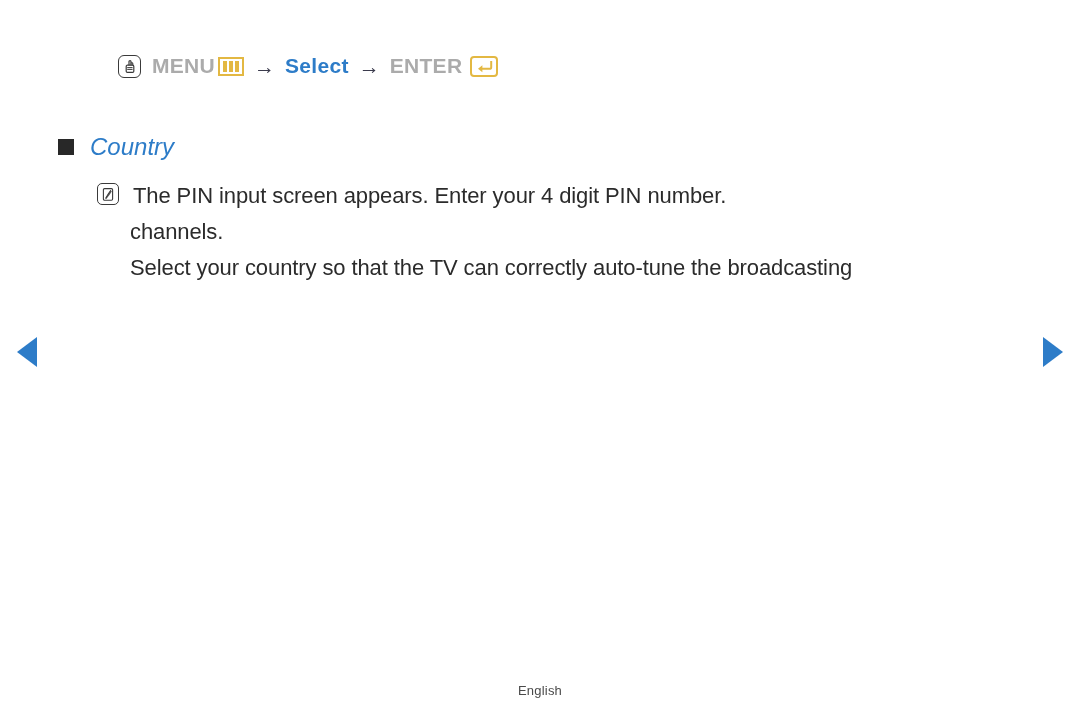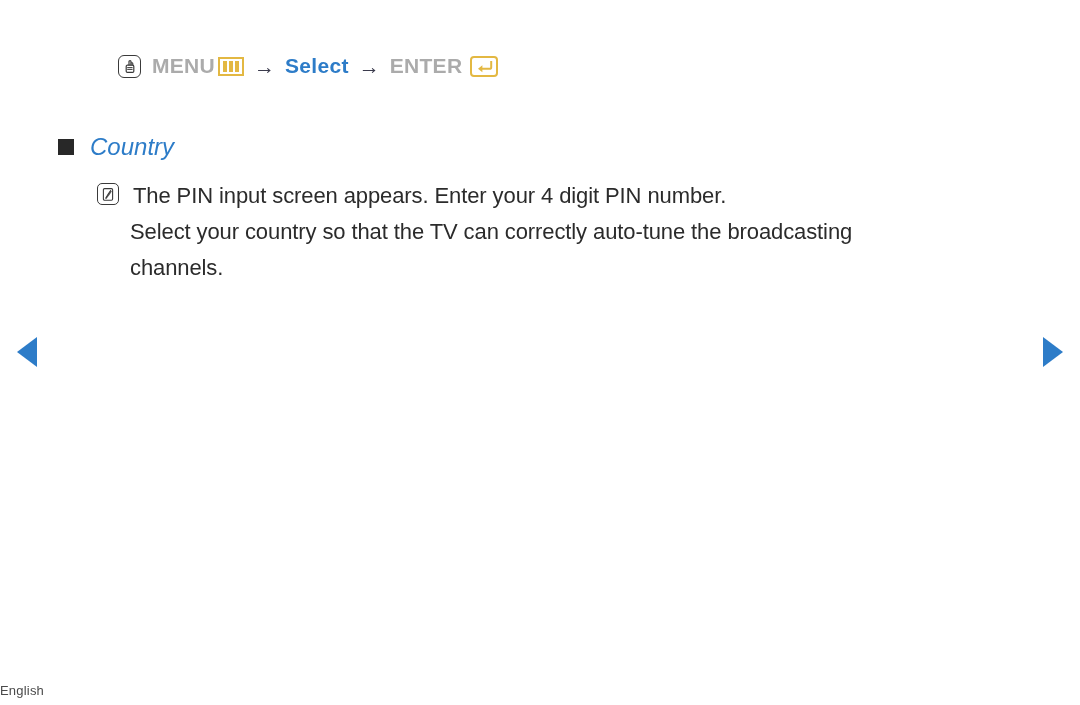--- a/index.html
+++ b/index.html
@@ -214,20 +214,21 @@
     border-bottom: 15px solid transparent;
     border-left: 20px solid #2d7cc8;
   }
 
   
   .footer {
     position: absolute;
     left: 0;
     right: 0;
     top: 683px;
+    text-align: center;
     font-size: 13px;
     color: #4a4a4a;
     letter-spacing: 0.2px;
   }
 </style>
 </head>
 <body>
 
 <div class="page">
 
@@ -274,22 +275,22 @@
     <div class="note-line-first">
       <span class="icon-note">
         <svg width="14" height="15" viewBox="0 0 14 15">
           <rect x="2.4" y="1.6" width="9.2" height="11.6" rx="1.2" fill="none" stroke="#3a3a3a" stroke-width="1.1"></rect>
           <path d="M9.8 3.2 C8.2 5.4 6.2 8.4 4.6 11.4" fill="none" stroke="#3a3a3a" stroke-width="1.1"></path>
           <path d="M9.8 3.2 L10.8 4.4 C9.4 6.6 7.2 9.6 5.6 11.8 L4.3 11.5 Z" fill="#3a3a3a" opacity="0.85"></path>
         </svg>
       </span>
       <span class="note-text">The PIN input screen appears. Enter your 4 digit PIN number.</span>
     </div>
+    <div class="note-cont">channels.</div>
     <div class="note-cont">Select your country so that the TV can correctly auto-tune the broadcasting</div>
-    <div class="note-cont">channels.</div>
   </div>
 
   <div class="nav-arrow nav-prev"></div>
   <div class="nav-arrow nav-next"></div>
 
   <div class="footer">English</div>
 
 </div>
 
 </body></html>

